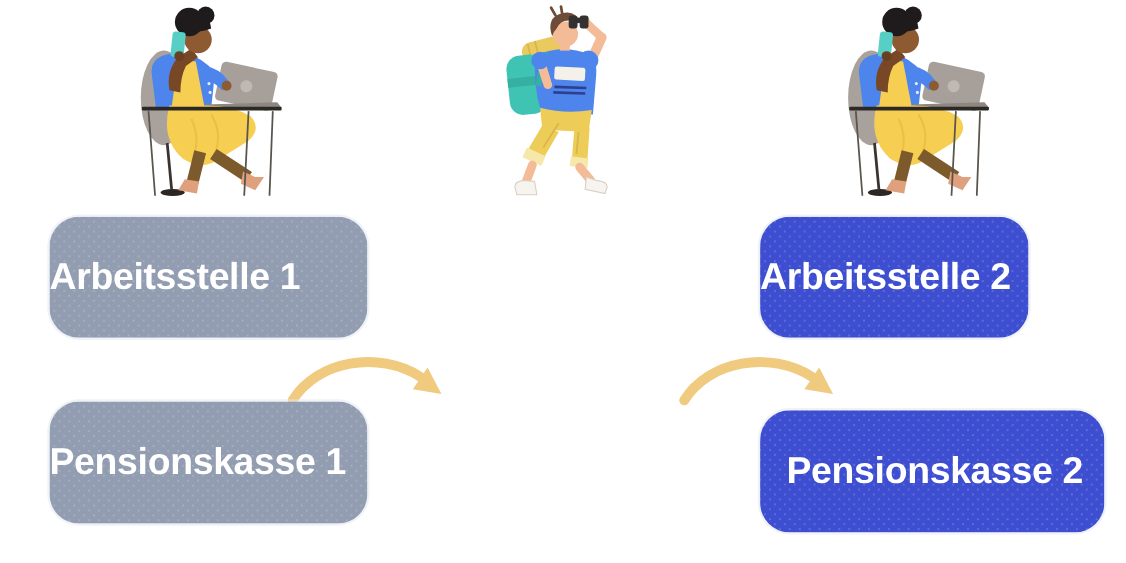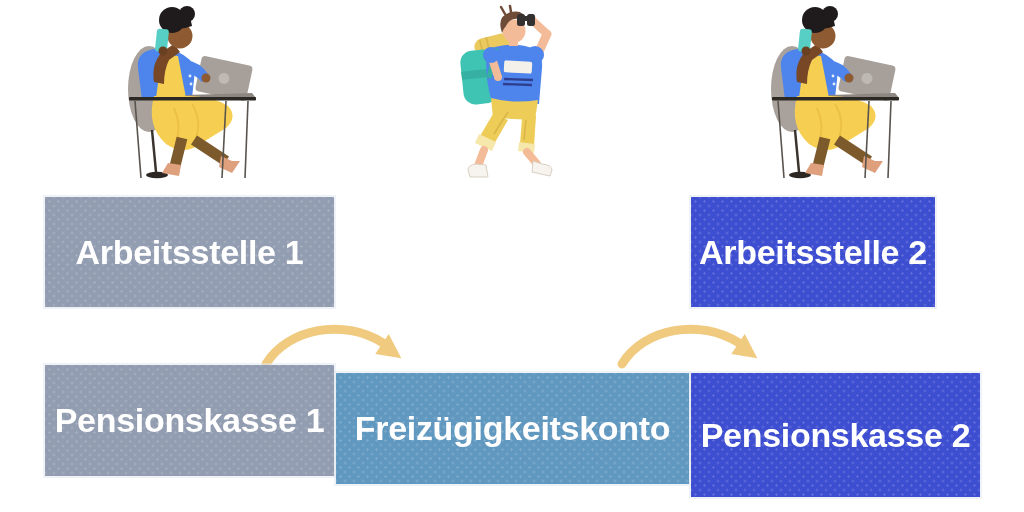--- a/index.html
+++ b/index.html
@@ -2,38 +2,39 @@
 <html><head>
 <meta charset="utf-8">
 <style>
   html,body { margin:0; padding:0; background:#ffffff; }
   .stage {
     position:relative; width:1024px; height:512px; background:#ffffff;
     overflow:hidden;
     font-family:"Liberation Sans","DejaVu Sans",sans-serif;
   }
   .box {
-    position:absolute; display:flex; align-items:center; justify-content:center;
+    position:absolute; display:flex; align-items:center; justify-content:flex-start;
     color:#ffffff; font-weight:700; font-size:34px; letter-spacing:-0.3px;
     background-image:
       radial-gradient(rgba(255,255,255,0.16) 1px, rgba(0,0,0,0) 1.4px),
       radial-gradient(rgba(255,255,255,0.16) 1px, rgba(0,0,0,0) 1.4px);
     background-size:9px 9px;
     background-position:0 0, 4.5px 4.5px;
     box-shadow:0 0 0 2px rgba(226,231,240,0.55);
+    border-radius:27px;
   }
   .box-gray { background-color:#929db1; }
   .box-blue { background-color:#3e4ed0; }
   .box-teal { background-color:#6198c0; }
 
   #box-a1 { left:45px;  top:197px; width:289px; height:110px; }
   #box-a2 { left:691px; top:197px; width:244px; height:110px; }
   #box-p1 { left:45px;  top:365px; width:289px; height:111px; }
   #box-fk { left:336px; top:373px; width:353px; height:111px; }
-  #box-p2 { left:691px; top:373px; width:289px; height:124px; }
+  #box-p2 { left:691px; top:373px; width:289px; height:111px;padding-left:24px; }
 
   .ill { position:absolute; }
   .ill svg { display:block; width:100%; height:100%; }
   #ill-left  { left:102px; top:0; width:200px; height:185px; }
   #ill-mid   { left:430px; top:0; width:180px; height:185px; }
   #ill-right { left:745px; top:0; width:200px; height:185px; }
 
   .arrow { position:absolute; width:155px; height:56px; }
   #arrow-1 { left:256px; top:316px; }
   #arrow-2 { left:612px; top:316px; }
@@ -185,20 +186,17 @@
   <svg class="arrow" id="arrow-1" viewBox="0 0 155 56">
       <use href="#sym-arrow"></use>
     </svg>
   <svg class="arrow" id="arrow-2" viewBox="0 0 155 56">
       <use href="#sym-arrow"></use>
     </svg>
 
   <div class="box box-gray" id="box-p1">
     <span>Pensionskasse 1</span>
   </div>
-  <div class="box box-teal" id="box-fk">
-    <span>Freizügigkeitskonto</span>
-  </div>
   <div class="box box-blue" id="box-p2">
     <span>Pensionskasse 2</span>
   </div>
 
 </div>
 
 </body></html>

